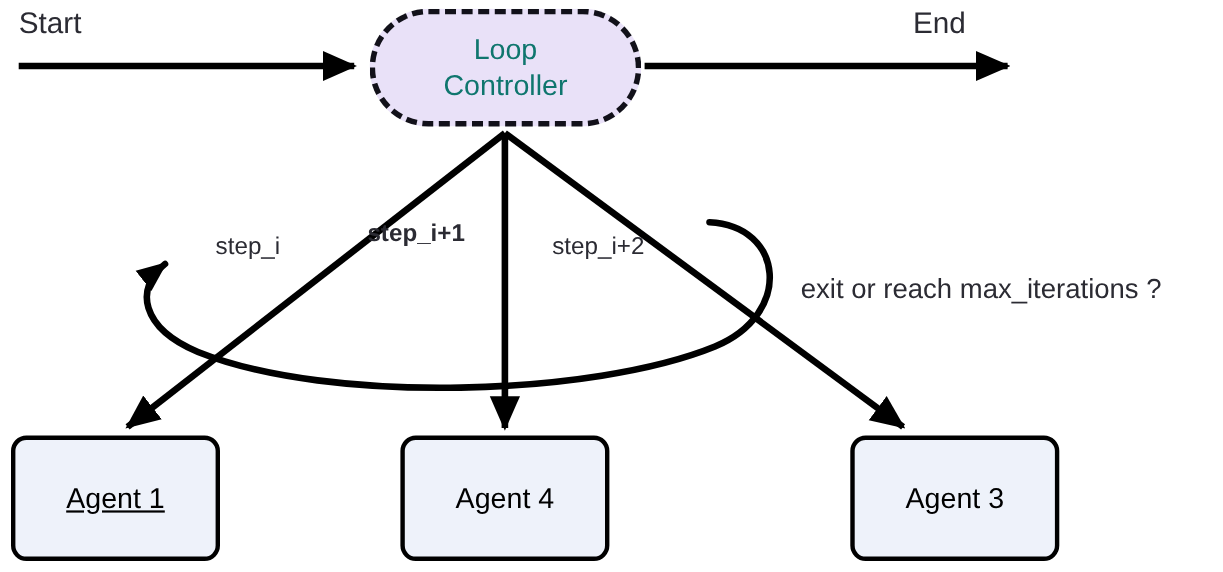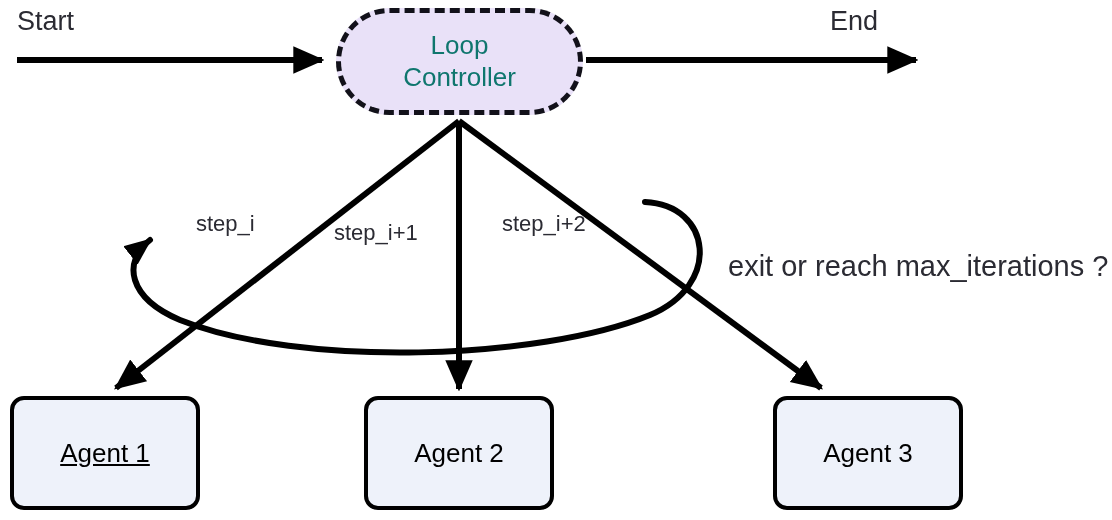--- a/index.html
+++ b/index.html
@@ -30,21 +30,21 @@
     white-space: pre;
     line-height: 1.18;
   }
   .label-endpoint {
     font-size: 27px;
   }
   .label-step {
     font-size: 22px;
   }
   .label-condition {
-    font-size: 29px;
+    font-size: 25px;
   }
   .node-text {
     font-size: 26px;
     text-align: center;
     width: 100%;
   }
   .node-box {
     position: absolute;
     display: flex;
     align-items: center;
@@ -106,29 +106,29 @@
 
   <div class="diagram-text label-endpoint" style="left:17px; top:6px;">Start</div>
   <div class="diagram-text label-endpoint" style="left:830px; top:6px;">End</div>
 
   <div class="controller-node" style="left:336px; top:8px; width:247px; height:107px;">
     <div class="controller-line">Loop</div>
     <div class="controller-line">Controller</div>
   </div>
 
   <div class="diagram-text label-step" style="left:196px; top:211px;">step_i</div>
-  <div class="diagram-text label-step" style="left:334px; top:220px;">step_i+1</div>
+  <div class="diagram-text label-step" style="left:334px; top:199px;font-weight:bold;">step_i+1</div>
   <div class="diagram-text label-step" style="left:466px; top:211px;margin-left:36px;">step_i+2</div>
   <div class="diagram-text label-condition" style="left:728px; top:249px;">exit or reach max_iterations ?</div>
 
   <div class="node-box agent-box" style="left:10px; top:396px; width:190px; height:114px;text-decoration:underline;">
     <div class="node-text">Agent 1</div>
   </div>
 
   <div class="node-box agent-box" style="left:364px; top:396px; width:190px; height:114px;">
-    <div class="node-text">Agent 2</div>
+    <div class="node-text">Agent 4</div>
   </div>
 
   <div class="node-box agent-box" style="left:773px; top:396px; width:190px; height:114px;border-radius:14px;">
     <div class="node-text">Agent 3</div>
   </div>
 
 </div>
 
 </body></html>

